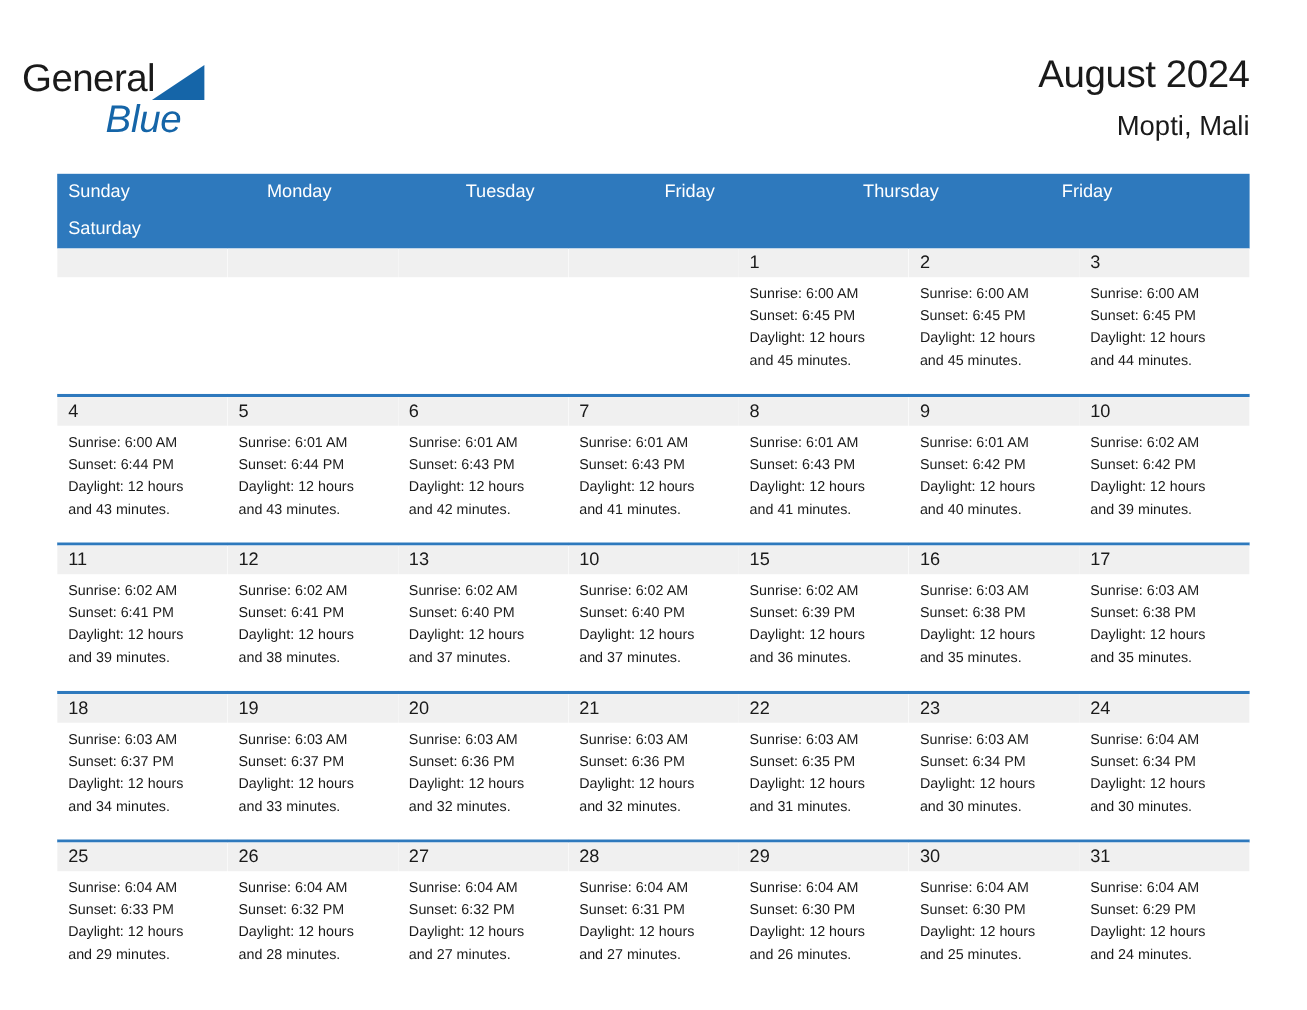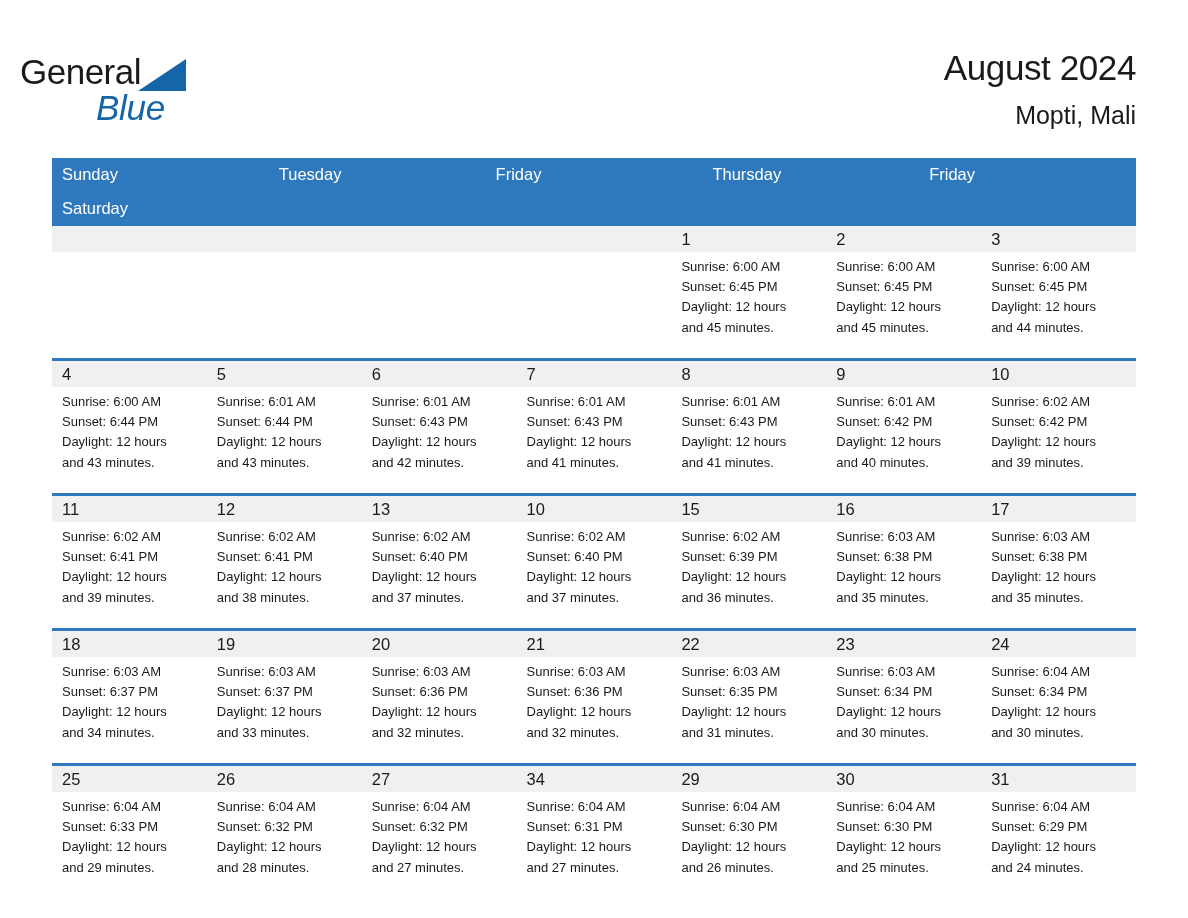--- a/index.html
+++ b/index.html
@@ -79,21 +79,21 @@
     font-weight: 400;
   }
 
   
   .calendar {
     margin: 0 52px;
     width: 1084px;
   }
   .weekdays {
     display: grid;
-    grid-template-columns: repeat(5, 1fr);
+    grid-template-columns: repeat(6, 1fr);
     background: #2e79bd;
   }
   .weekday {
     color: #ffffff;
     font-size: 16.5px;
     padding: 7px 0 8px 10px;
     box-sizing: border-box;
   }
   .week {
     display: grid;
@@ -146,20 +146,21 @@
     <div class="title-block">
       <div class="cal-title">August 2024</div>
       <div class="cal-location">Mopti, Mali</div>
     </div>
 
   </div>
 
   <div class="calendar">
     <div class="weekdays">
       <div class="weekday">Sunday</div>
+      <div class="weekday">Monday</div>
       <div class="weekday">Tuesday</div>
       <div class="weekday">Friday</div>
       <div class="weekday">Thursday</div>
       <div class="weekday">Friday</div>
       <div class="weekday">Saturday</div>
     </div>
 
     <div id="weeks-container">
         <div class="week">
           <div class="day-cell empty">
@@ -419,21 +420,21 @@
           <div class="day-cell">
             <div class="day-num-band"><span class="day-num">27</span></div>
             <div class="day-info">
               <div>Sunrise: 6:04 AM</div>
               <div>Sunset: 6:32 PM</div>
               <div>Daylight: 12 hours</div>
               <div>and 27 minutes.</div>
             </div>
           </div>
           <div class="day-cell">
-            <div class="day-num-band"><span class="day-num">34</span></div>
+            <div class="day-num-band"><span class="day-num">28</span></div>
             <div class="day-info">
               <div>Sunrise: 6:04 AM</div>
               <div>Sunset: 6:31 PM</div>
               <div>Daylight: 12 hours</div>
               <div>and 27 minutes.</div>
             </div>
           </div>
           <div class="day-cell">
             <div class="day-num-band"><span class="day-num">29</span></div>
             <div class="day-info">

